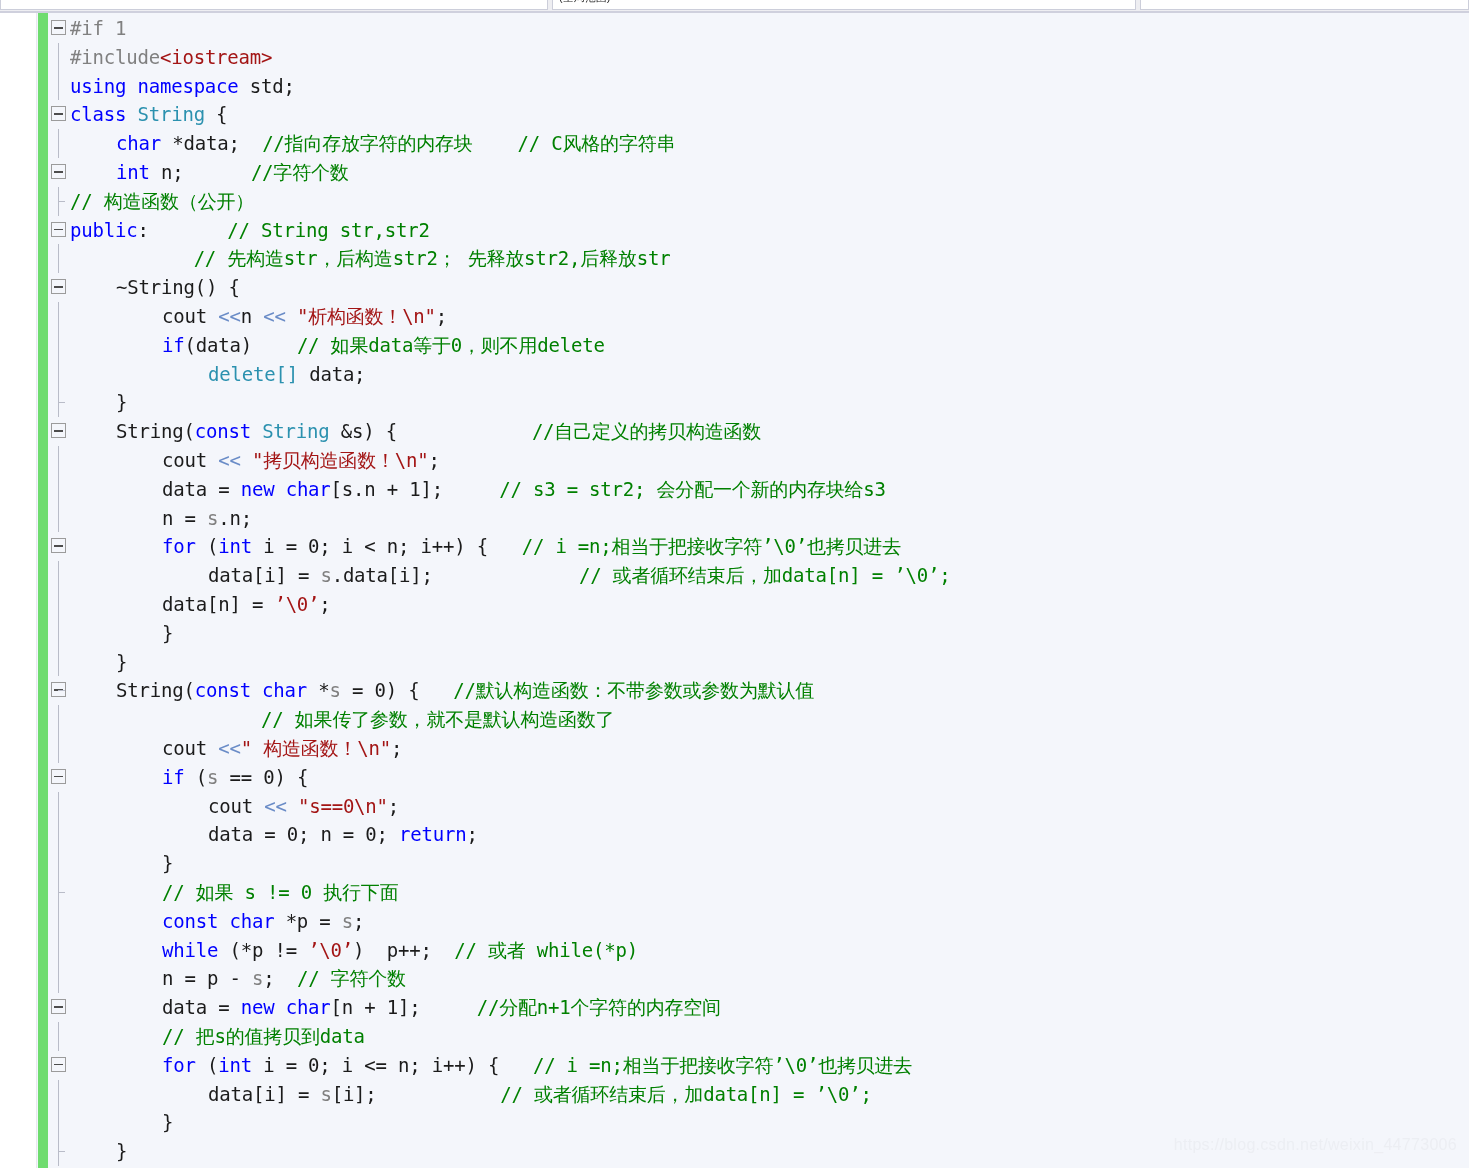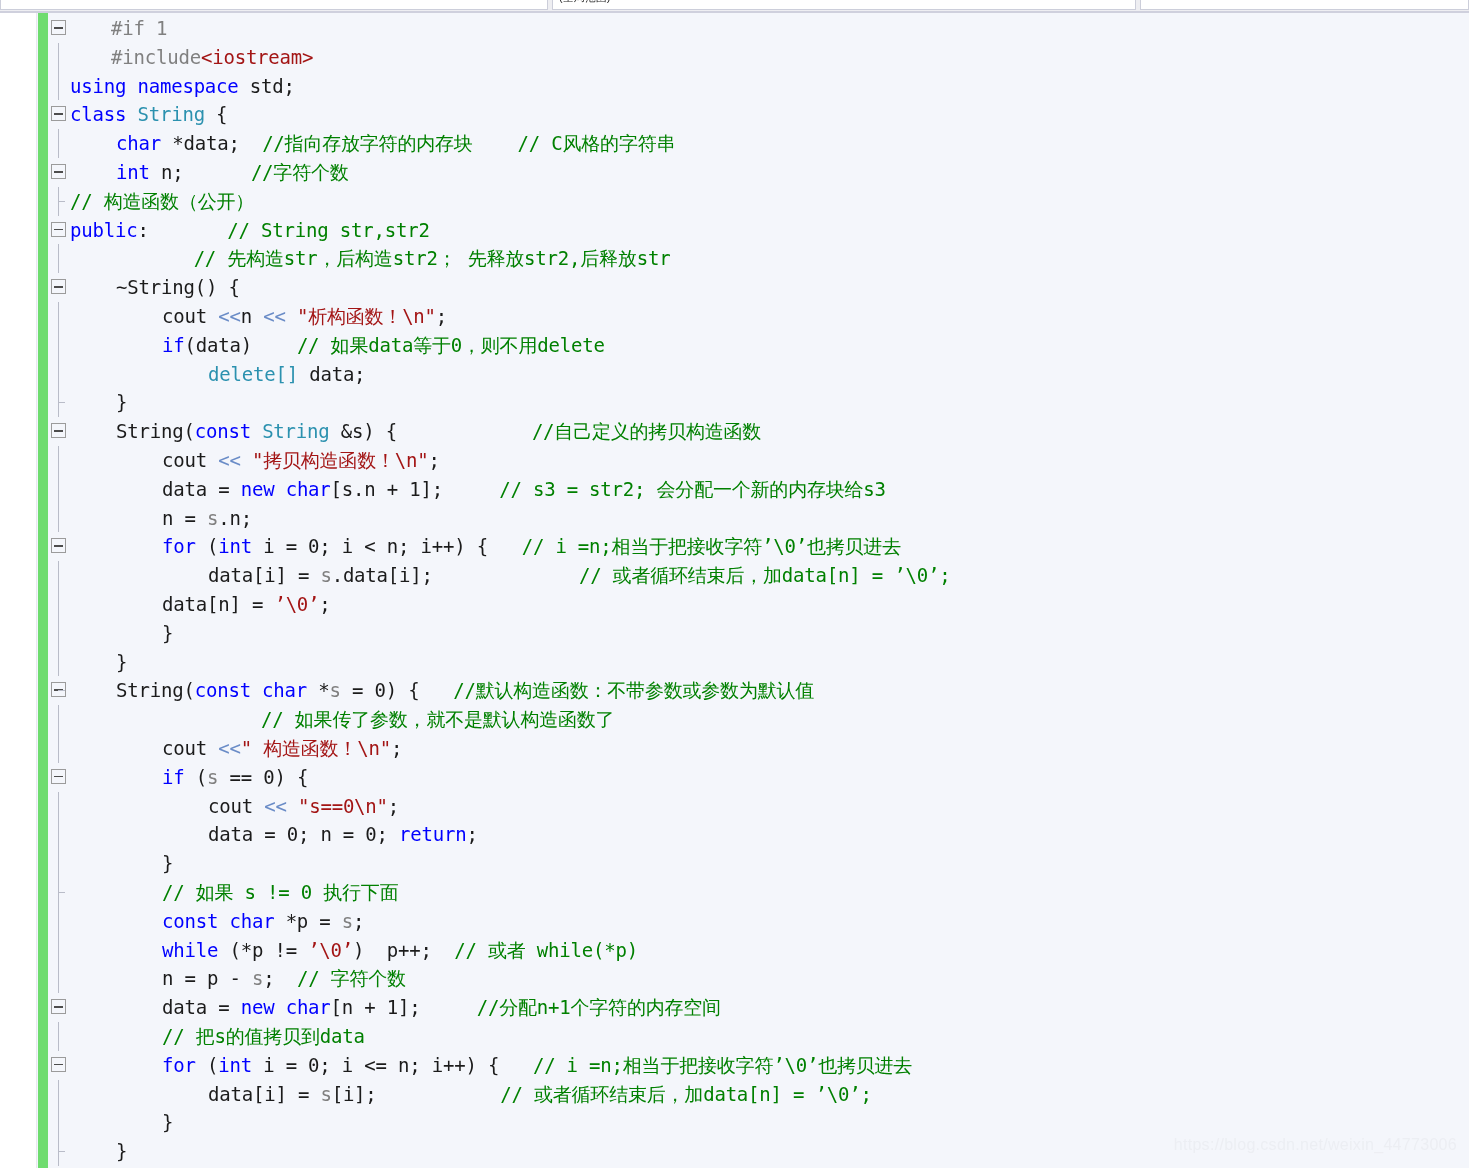--- a/index.html
+++ b/index.html
@@ -127,21 +127,21 @@
     line-height: 28.8px;
     white-space: pre;
     letter-spacing: -0.2px;
   }
 
   
   .kw   { color: #0000ff; }          
   .typ  { color: #2b91af; }          
   .str  { color: #a31515; }          
   .cmt  { color: #008000; }          
-  .pp   { color: #808080; margin-left: 41px; }          
+  .pp   { color: #808080; }          
   .ppr  { color: #a31515; }          
   .op   { color: #6a8cc7; }          
   .var  { color: #808080; }          
   .pl   { color: #1b1b1b; }          
 
   
   .watermark {
     position: absolute;
     right: 12px;
     bottom: 14px;

